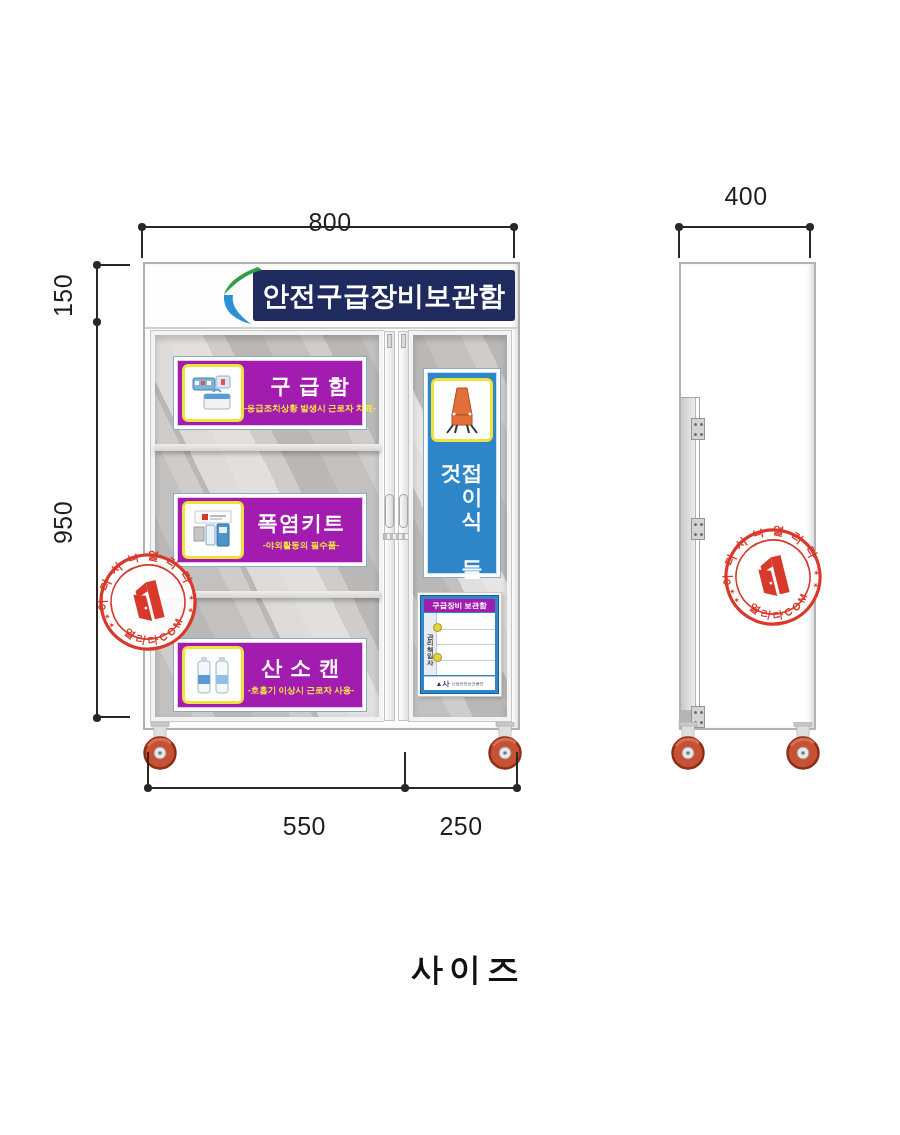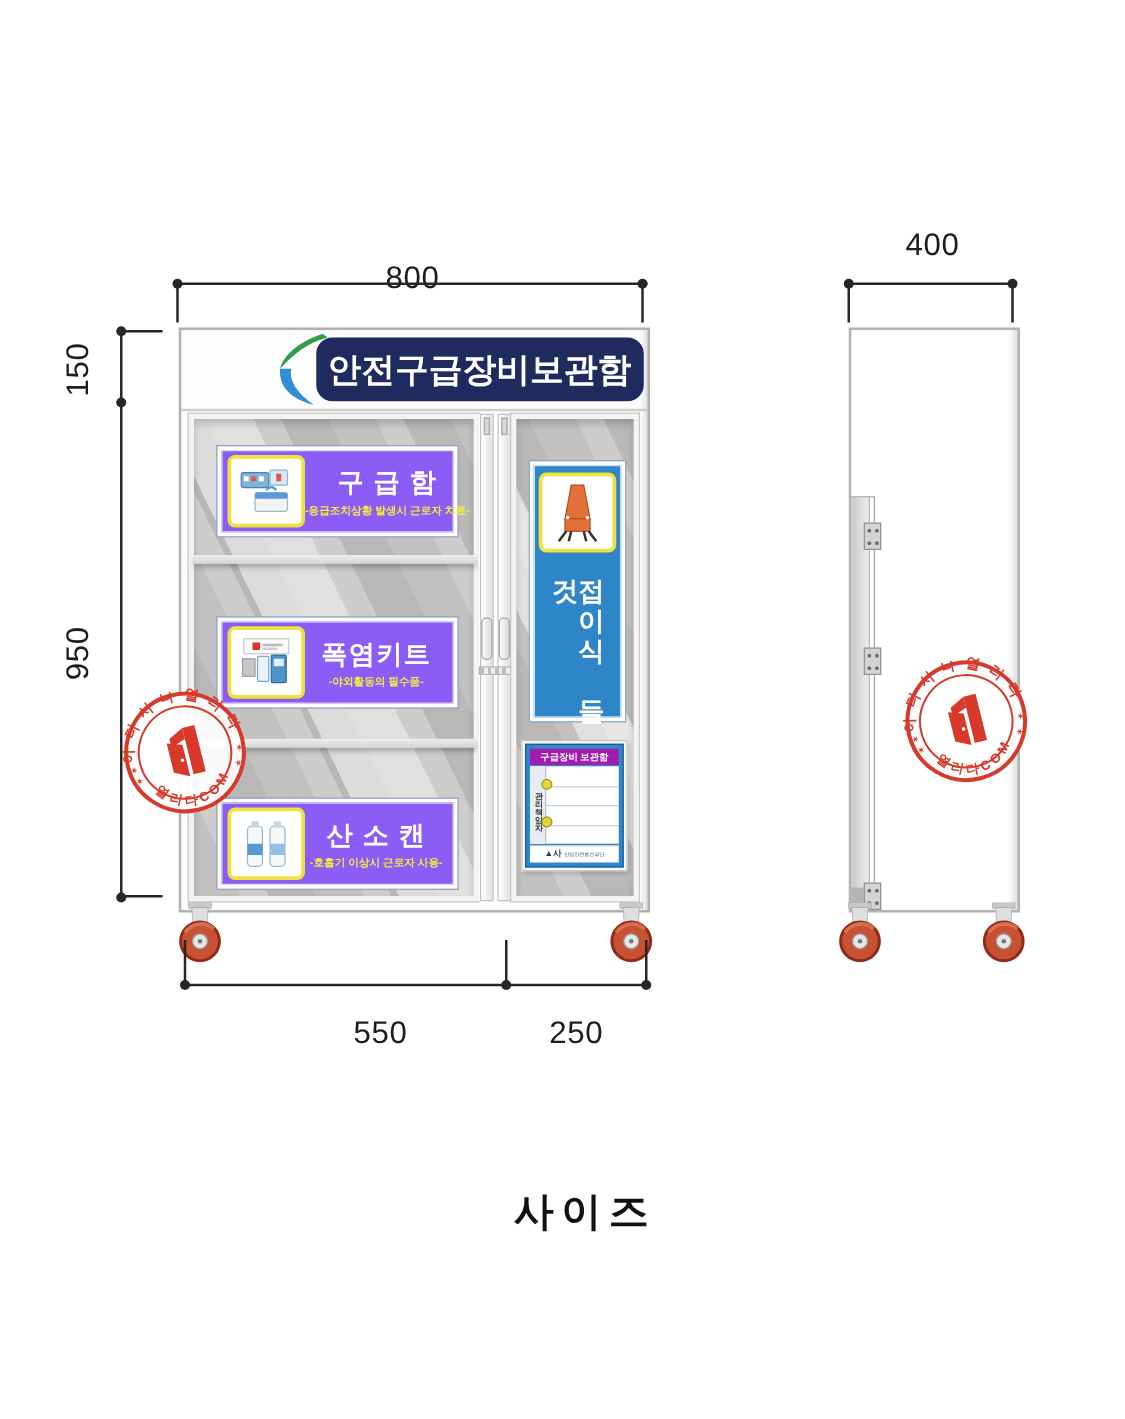--- a/index.html
+++ b/index.html
@@ -23,26 +23,26 @@
       repeating-linear-gradient(64deg,#c3c1bf 0 34px,#cfcdcb 34px 54px,#bab8b6 54px 88px);
       border:4px solid #f3f3f3;outline:1px solid #c6c6c6;
       box-shadow:inset 0 4px 6px rgba(0,0,0,.18);}
   .shelf{height:7px;background:linear-gradient(#f0eeec,#d6d4d2);box-shadow:0 3px 4px rgba(0,0,0,.25);}
   .divider-strip{background:linear-gradient(90deg,#ffffff,#e1e1e1);border:1px solid #c2c2c2;}
   .latch{background:#d8d8d8;border:1px solid #a9a9a9;}
   .handle{background:linear-gradient(90deg,#fbfbfb,#d9d9d9);border:1px solid #a5a5a5;border-radius:4px;}
   .latch-bar{background:repeating-linear-gradient(90deg,#bdbdbd 0 3px,#efefef 3px 6px);border:1px solid #b5b5b5;}
 
   
-  .banner{background:#1f2a5e;border-radius:13px;display:flex;align-items:center;justify-content:flex-end;
+  .banner{background:#1f2a5e;border-radius:3px;display:flex;align-items:center;justify-content:flex-end;
           padding-right:10px;}
   .banner-text{color:#fff;font-size:27px;font-weight:800;letter-spacing:0px;white-space:nowrap;}
 
   
-  .blabel{background:#8b5cf6;border:3px solid #fdfdfd;box-shadow:0 0 0 1px #8fa9bd, inset 0 0 0 1px rgba(255,255,255,.75);
+  .blabel{background:#a21caf;border:3px solid #fdfdfd;box-shadow:0 0 0 1px #8fa9bd, inset 0 0 0 1px rgba(255,255,255,.75);
           display:flex;align-items:center;padding:5px;}
   .label-img{width:56px;height:52px;background:#fff;border:3px solid #efe23c;border-radius:6px;flex:none;
              display:flex;align-items:center;justify-content:center;overflow:hidden;}
   .label-texts{flex:1;display:flex;flex-direction:column;align-items:center;justify-content:center;}
   .label-title{font-size:21px;font-weight:bold;color:#fff;letter-spacing:1px;white-space:nowrap;}
   .label-sub{font-size:8.5px;font-weight:bold;color:#f7ea3f;margin-top:3px;white-space:nowrap;}
   .vlabel{background:#2e86c8;border:3px solid #fdfdfd;box-shadow:0 0 0 1px #8fa9bd, inset 0 0 0 1px rgba(255,255,255,.75);
           display:flex;flex-direction:column;align-items:center;padding-top:6px;}
   .vlabel .label-img{width:56px;height:58px;}
   .v-text{writing-mode:vertical-rl;text-orientation:upright;font-size:21px;font-weight:bold;color:#fff;

